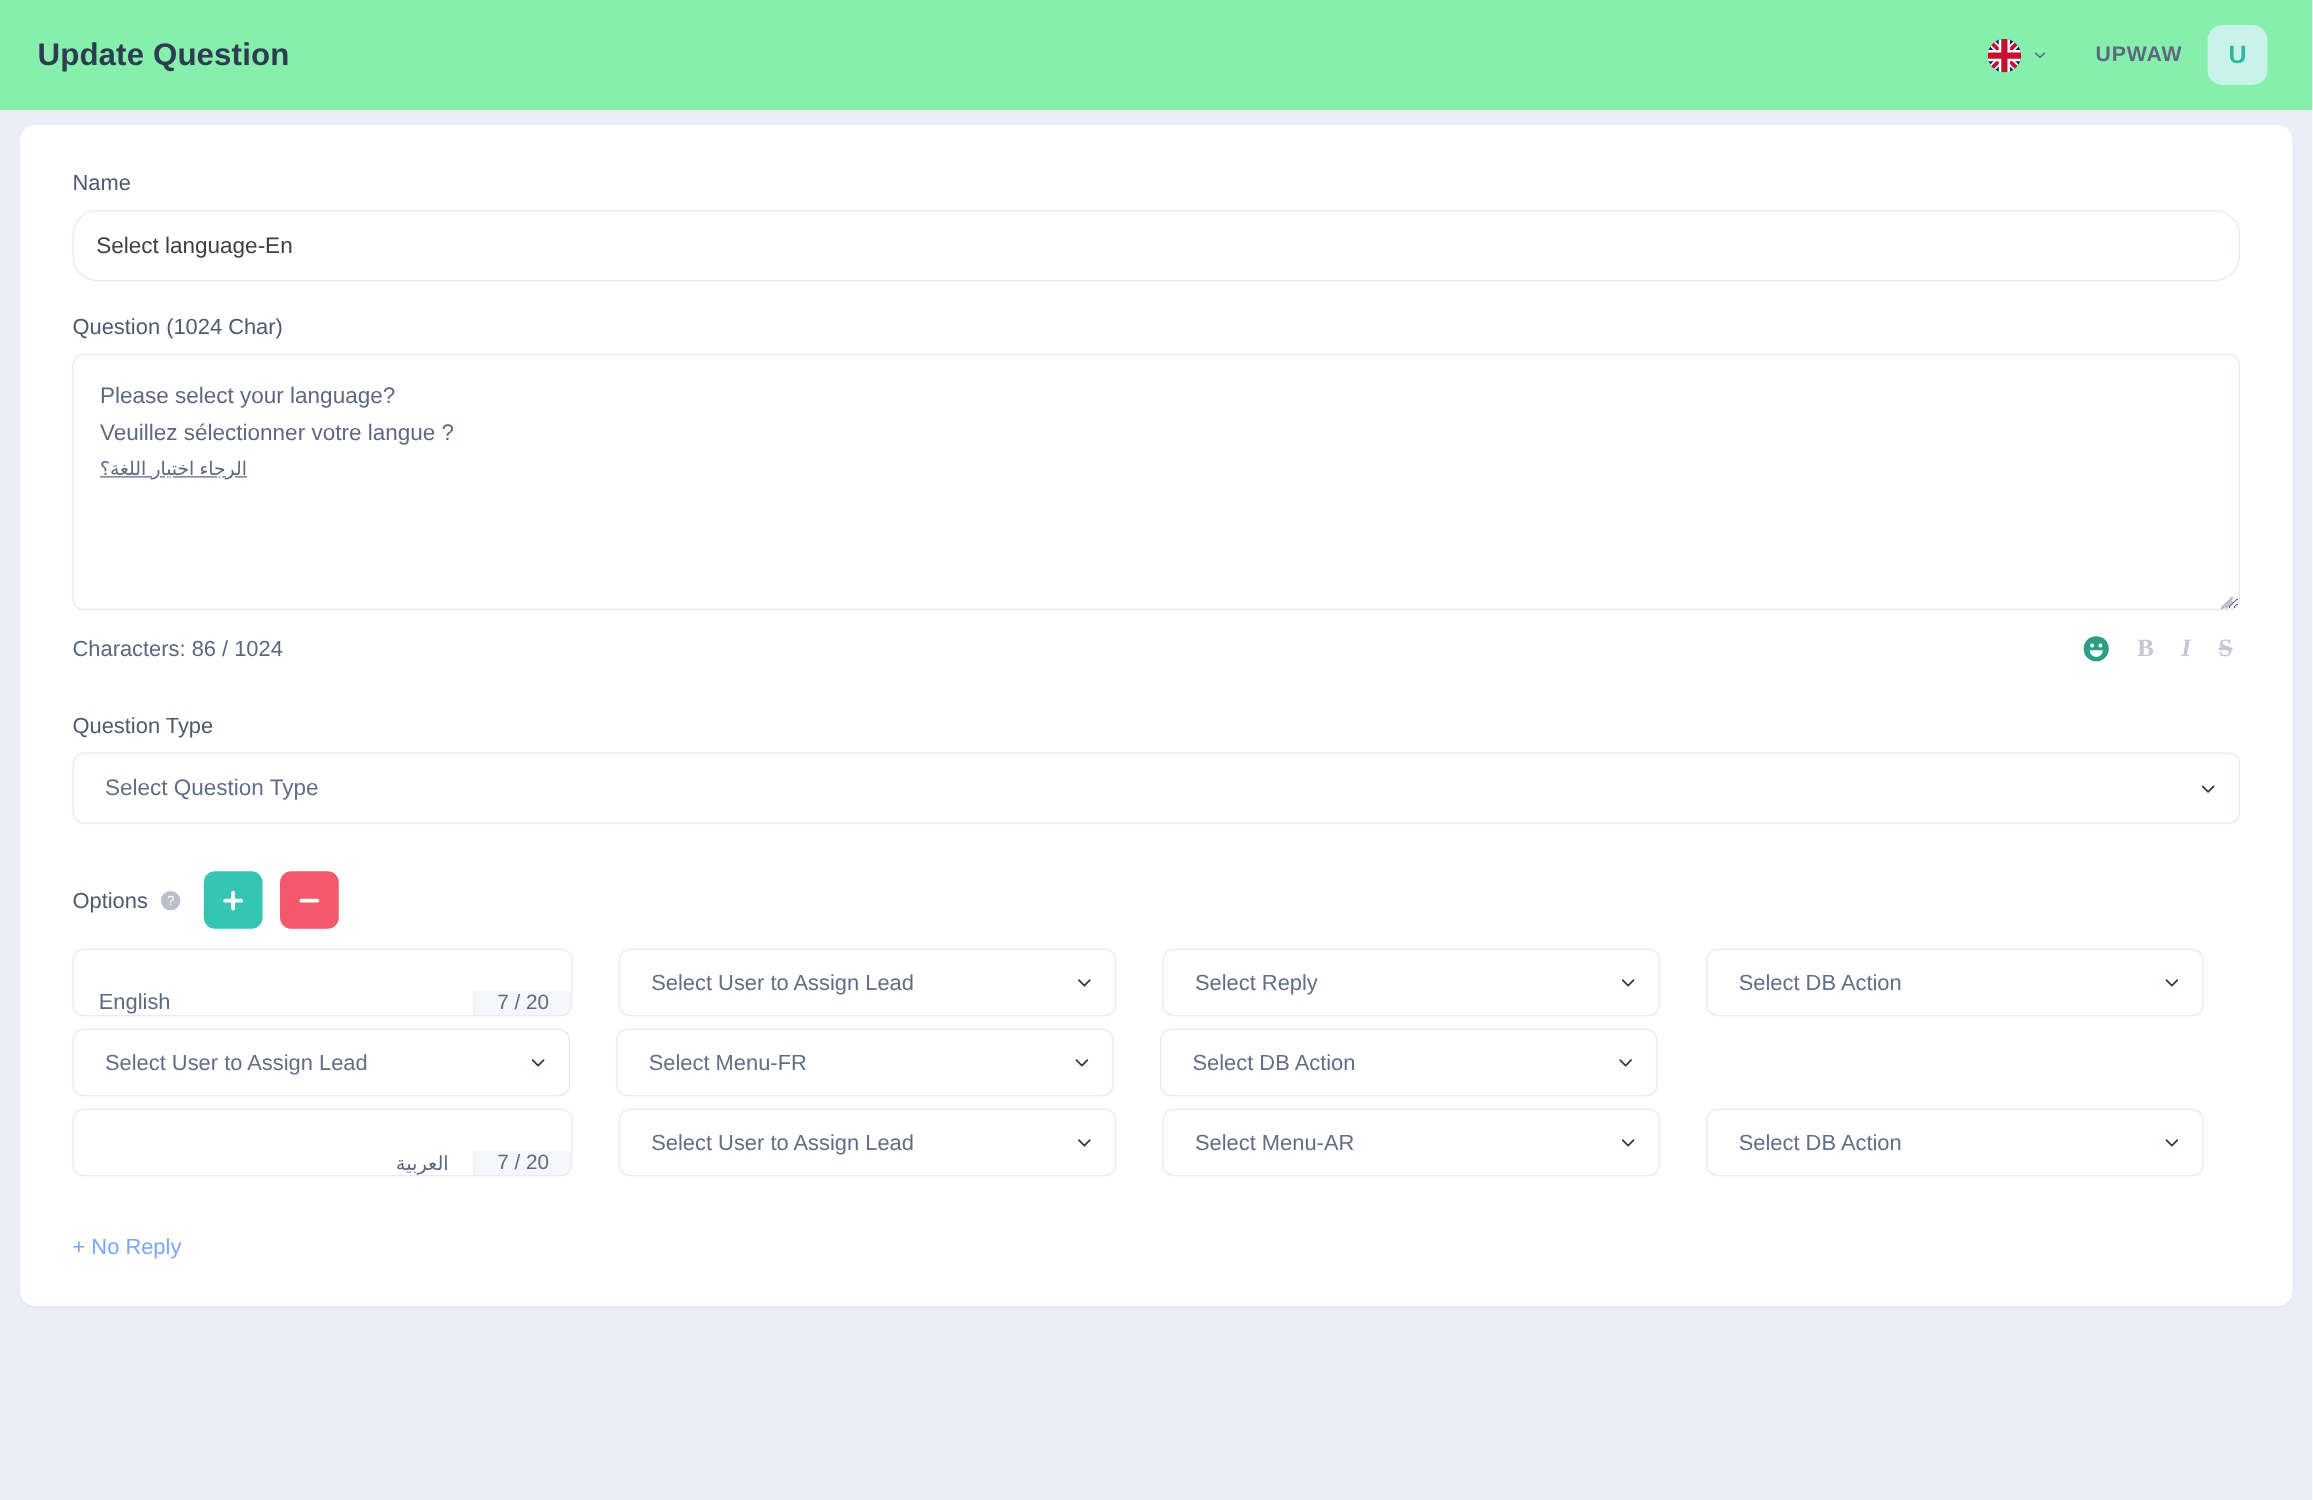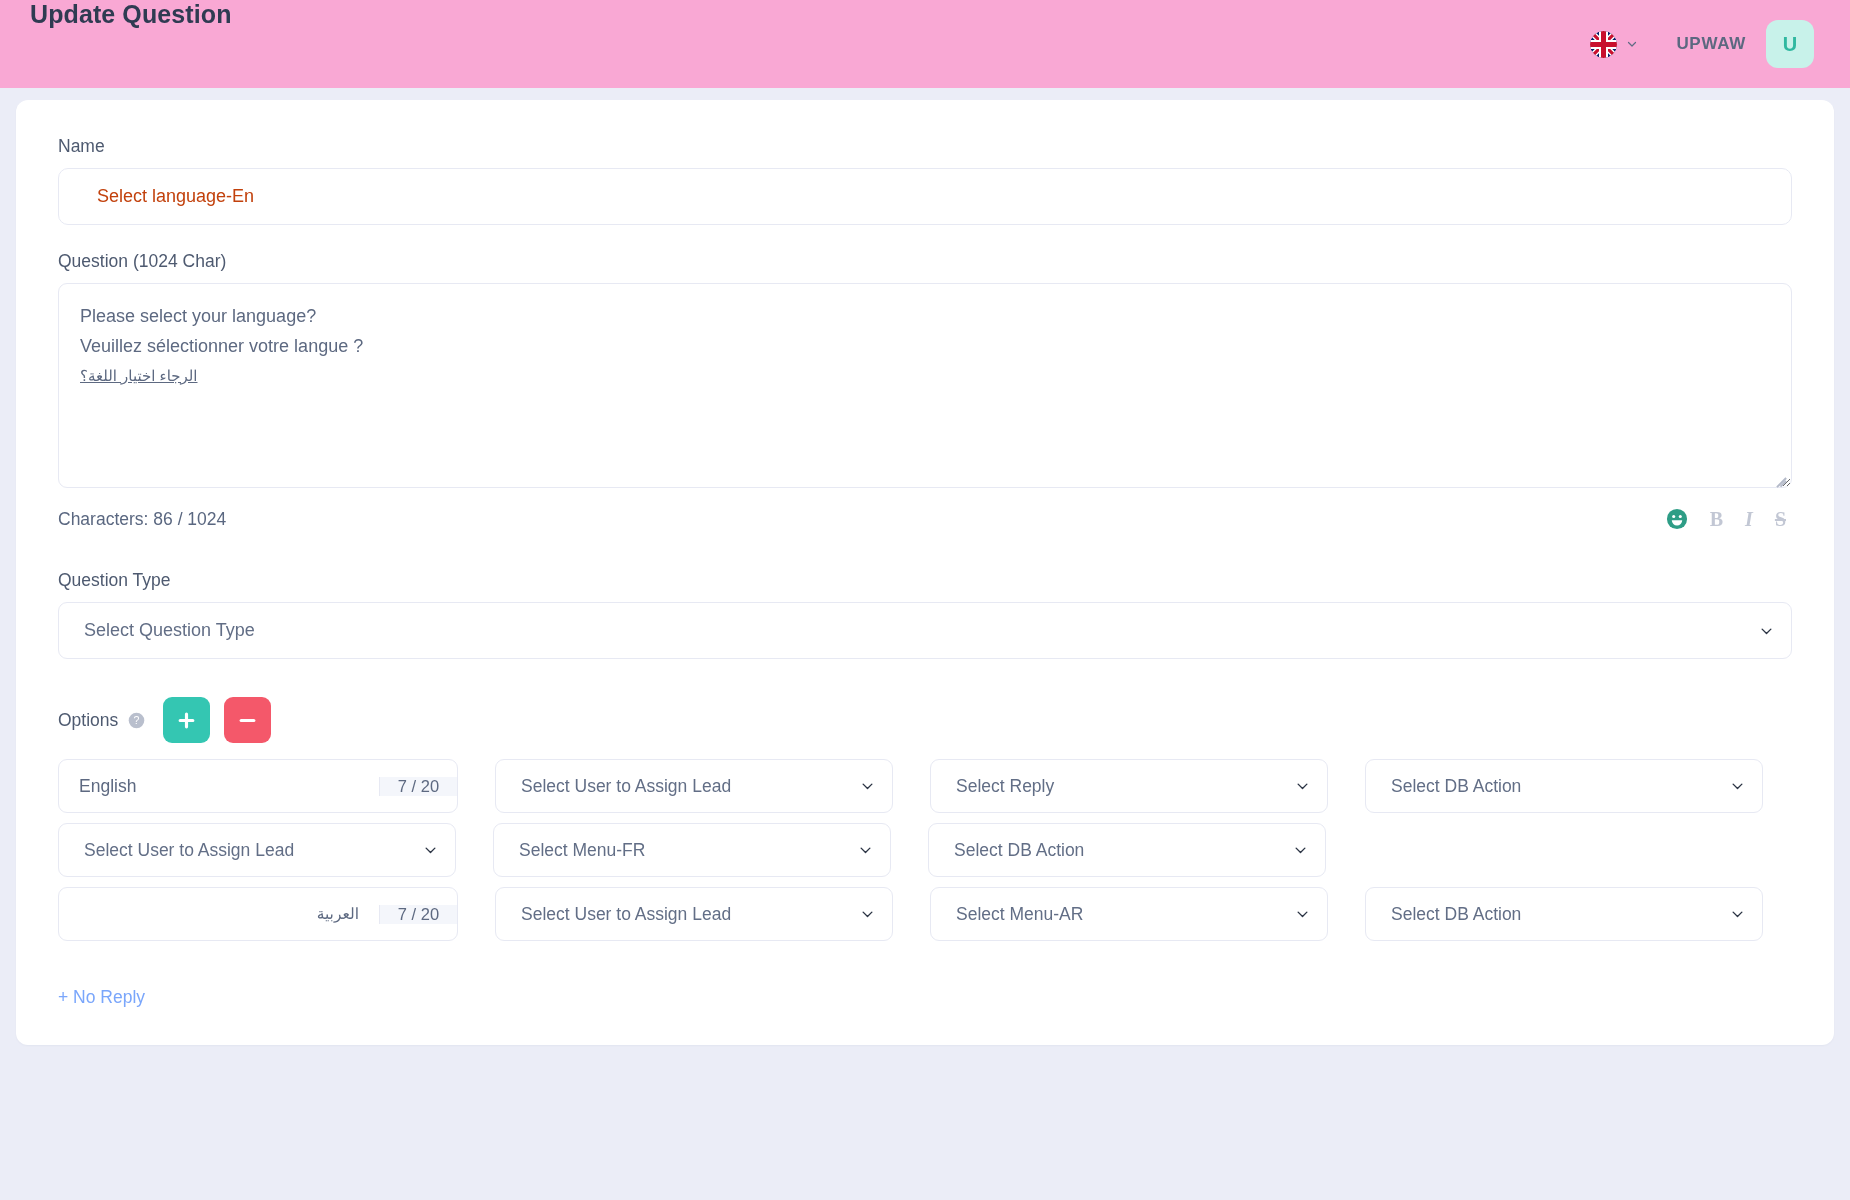--- a/index.html
+++ b/index.html
@@ -11,22 +11,23 @@
     font-family: "Liberation Sans", sans-serif;
   }
 
   body {
     overflow: hidden;
   }
 
   
   .topbar {
     height: 88px;
-    background: #f9a8d4;
-    display: flex;
+    background: #86efac;
+    display: flex;
+    align-items: center;
     justify-content: space-between;
     padding: 0 36px 0 30px;
     position: relative;
     z-index: 5;
   }
   .page-title {
     font-size: 25px;
     font-weight: 700;
     color: #2f3b52;
     letter-spacing: 0.1px;
@@ -104,25 +105,25 @@
     font-size: 17.5px;
     color: #4e5a70;
     margin-bottom: 11px;
     display: block;
     font-weight: 400;
   }
   .text-input {
     width: 100%;
     height: 57px;
     border: 1px solid #e7e9f3;
-    border-radius: 10px;
+    border-radius: 20px;
     background: #ffffff;
     font-size: 18px;
-    color: #c2410c;
-    padding: 0 38px;
+    color: #404040;
+    padding: 0 18px;
     font-family: "Liberation Sans", sans-serif;
     outline: none;
   }
   .block { margin-bottom: 26px; }
 
   .textarea-wrap { position: relative; }
   .textarea {
     width: 100%;
     height: 205px;
     border: 1px solid #e7e9f3;
@@ -262,21 +263,21 @@
     display: flex;
     gap: 37px;
     align-items: center;
   }
   .opt-name-wrap {
     width: 400px;
     height: 54px;
     border: 1px solid #e7e9f3;
     border-radius: 9px;
     display: flex;
-    align-items: center;
+    align-items: flex-end;
     overflow: hidden;
     background: #fff;
     flex: none;
   }
   .opt-name {
     flex: 1;
     border: none;
     outline: none;
     font-size: 17.5px;
     color: #5d6981;

